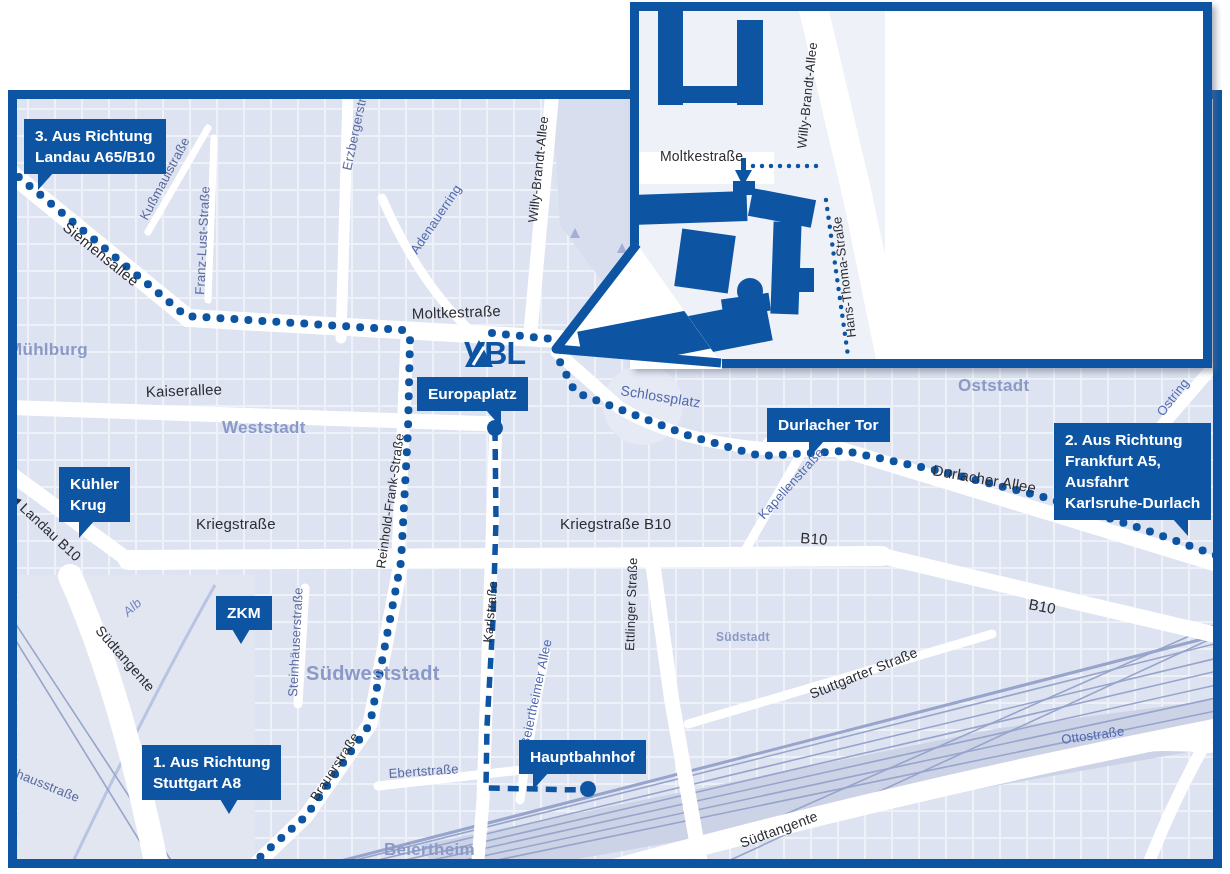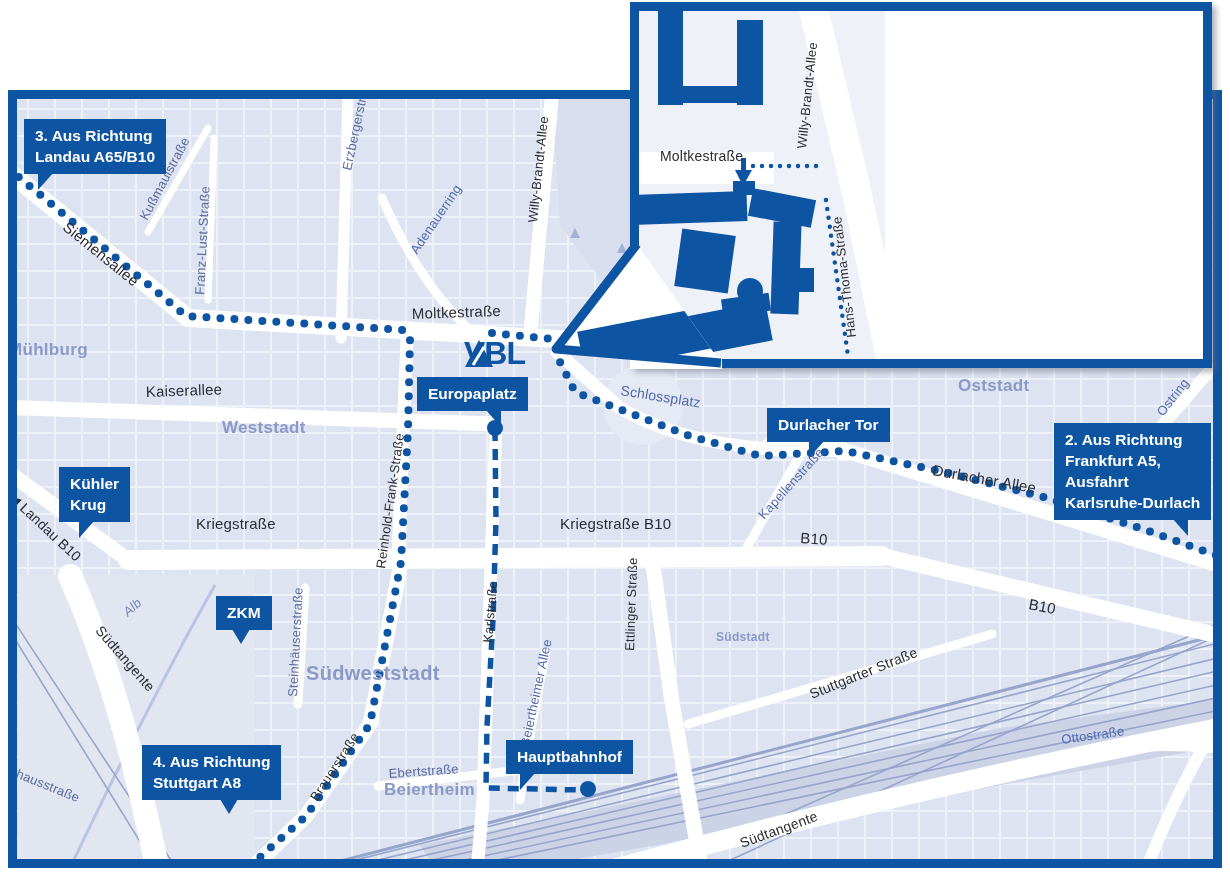--- a/index.html
+++ b/index.html
@@ -168,59 +168,59 @@
         <div class="st slate" style="left: -20px; top: 751px; font-size: 13px; transform: rotate(22deg);">Pulverhausstraße</div>
         <div class="st dark" style="left: 812px; top: 686px; font-size: 14px; transform: rotate(-22deg);">Stuttgarter Straße</div>
         <div class="st dark" style="left: 95px; top: 618px; font-size: 14px; transform: rotate(49deg);">Südtangente</div>
         <div class="st dark" style="left: 742px; top: 835px; font-size: 14px; transform: rotate(-20deg);">Südtangente</div>
         <div class="st blue" style="left: 1062px; top: 732px; font-size: 13px; transform: rotate(-8deg);">Ottostraße</div>
         <div class="dist" style="left: 8px; top: 340px; font-size: 17px;">Mühlburg</div>
         <div class="dist" style="left: 222px; top: 418px; font-size: 17px;">Weststadt</div>
         <div class="dist" style="left: 958px; top: 376px; font-size: 17px;">Oststadt</div>
         <div class="dist" style="left: 716px; top: 630px; font-size: 12px;">Südstadt</div>
         <div class="dist" style="left: 306px; top: 662px; font-size: 20px;">Südweststadt</div>
-        <div class="dist" style="left: 384px; top: 780px; font-size: 17px;">Beiertheim</div>
+        <div class="dist" style="left: 384px; top: 840px; font-size: 17px;">Beiertheim</div>
       </div>
     <div id="markerLayer">
         <div class="marker" style="left: 24px; top: 119px;">
           <div>3. Aus Richtung</div>
           <div>Landau A65/B10</div>
           <div class="tail bl" style="left: 14px;"></div>
         </div>
         <div class="marker" style="left: 59px; top: 467px;">
           <div>Kühler</div>
           <div>Krug</div>
           <div class="tail bl" style="left: 20px;"></div>
         </div>
         <div class="marker" style="left: 216px; top: 596px;">
           <div>ZKM</div>
           <div class="tail bc" style="left: 16px;"></div>
         </div>
         <div class="marker" style="left: 142px; top: 745px;">
-          <div>4. Aus Richtung</div>
+          <div>1. Aus Richtung</div>
           <div>Stuttgart A8</div>
           <div class="tail bc" style="left: 78px;"></div>
         </div>
         <div class="marker" style="left: 417px; top: 377px;">
           <div>Europaplatz</div>
           <div class="tail br" style="left: 68px;"></div>
         </div>
         <div class="mapdot" style="left: 495px; top: 428px;"></div>
         <div class="marker" style="left: 767px; top: 408px;">
           <div>Durlacher Tor</div>
           <div class="tail bl" style="left: 42px;"></div>
         </div>
         <div class="marker" style="left: 1054px; top: 423px;">
           <div>2. Aus Richtung</div>
           <div>Frankfurt A5,</div>
           <div>Ausfahrt</div>
           <div>Karlsruhe-Durlach</div>
           <div class="tail br" style="left: 118px;"></div>
         </div>
-        <div class="marker" style="left: 506px; top: 740px;">
+        <div class="marker" style="left: 519px; top: 740px;">
           <div>Hauptbahnhof</div>
           <div class="tail bl" style="left: 14px;"></div>
         </div>
         <div class="mapdot" style="left: 588px; top: 789px;"></div>
       </div>
   </div>
 </div>
 
 <div class="inset">
   <div class="inset-inner" id="insetInner">

